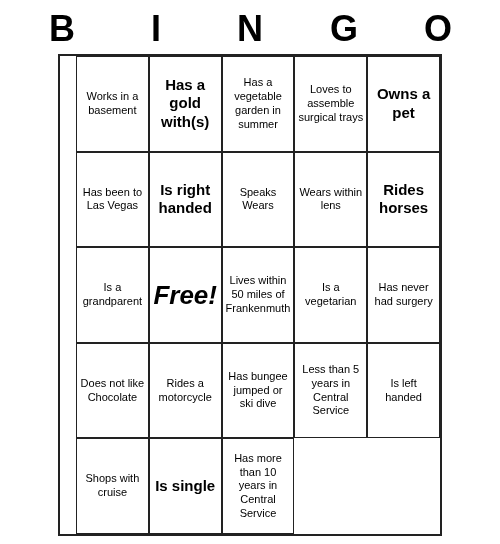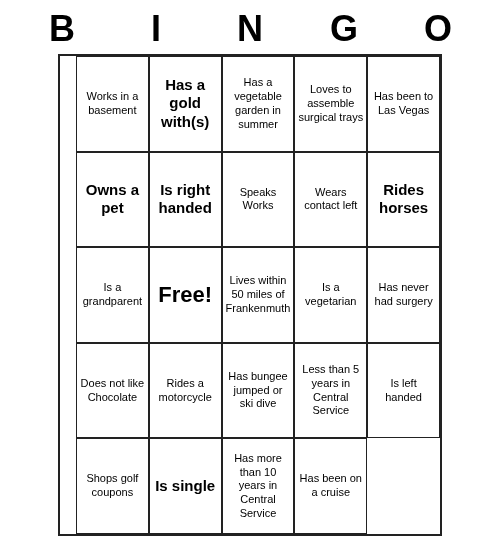--- a/index.html
+++ b/index.html
@@ -39,22 +39,23 @@
       border: 1px solid #222;
       display: flex;
       align-items: center;
       justify-content: center;
       text-align: center;
       font-size: 11px;
       padding: 3px;
       line-height: 1.25;
     }
     .bingo-cell.free {
-      font-size: 22px;
+      font-size: 26px;
       font-weight: bold;
+      font-style: italic;
     }
     .bingo-cell.large-text {
       font-size: 15px;
       font-weight: bold;
     }
   </style>
 </head>
 <body>
 
 <div class="bingo-header">
@@ -63,33 +64,32 @@
     <div class="bingo-header-letter">N</div>
     <div class="bingo-header-letter">G</div>
     <div class="bingo-header-letter">O</div>
   </div>
 
 <div class="bingo-grid">
 <div class="bingo-cell">Works in a basement</div>
     <div class="bingo-cell large-text">Has a gold with(s)</div>
     <div class="bingo-cell">Has a vegetable garden in summer</div>
     <div class="bingo-cell">Loves to assemble surgical trays</div>
+    <div class="bingo-cell large-text">Owns a pet</div>
     <div class="bingo-cell">Has been to Las Vegas</div>
-    <div class="bingo-cell large-text">Owns a pet</div>
     <div class="bingo-cell large-text">Is right handed</div>
-    <div class="bingo-cell">Speaks Works</div>
-    <div class="bingo-cell">Wears contact left</div>
+    <div class="bingo-cell">Speaks Wears</div>
+    <div class="bingo-cell">Wears within lens</div>
     <div class="bingo-cell large-text">Rides horses</div>
     <div class="bingo-cell">Is a grandparent</div>
     <div class="bingo-cell free">Free!</div>
     <div class="bingo-cell">Lives within 50 miles of Frankenmuth</div>
     <div class="bingo-cell">Is a vegetarian</div>
     <div class="bingo-cell">Has never had surgery</div>
     <div class="bingo-cell">Does not like Chocolate</div>
     <div class="bingo-cell">Rides a motorcycle</div>
     <div class="bingo-cell">Has bungee jumped or ski dive</div>
     <div class="bingo-cell">Less than 5 years in Central Service</div>
     <div class="bingo-cell">Is left handed</div>
-    <div class="bingo-cell">Shops golf coupons</div>
+    <div class="bingo-cell">Shops with cruise</div>
     <div class="bingo-cell large-text">Is single</div>
     <div class="bingo-cell">Has more than 10 years in Central Service</div>
-    <div class="bingo-cell">Has been on a cruise</div>
   </div>
 
 </body></html>

